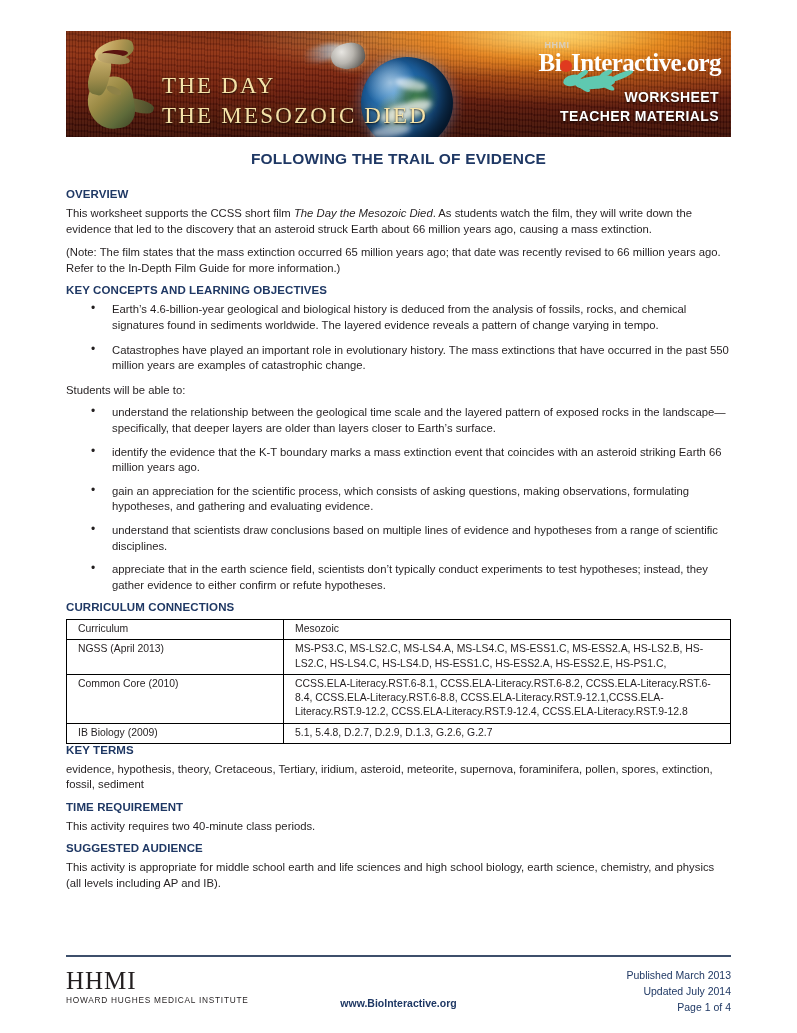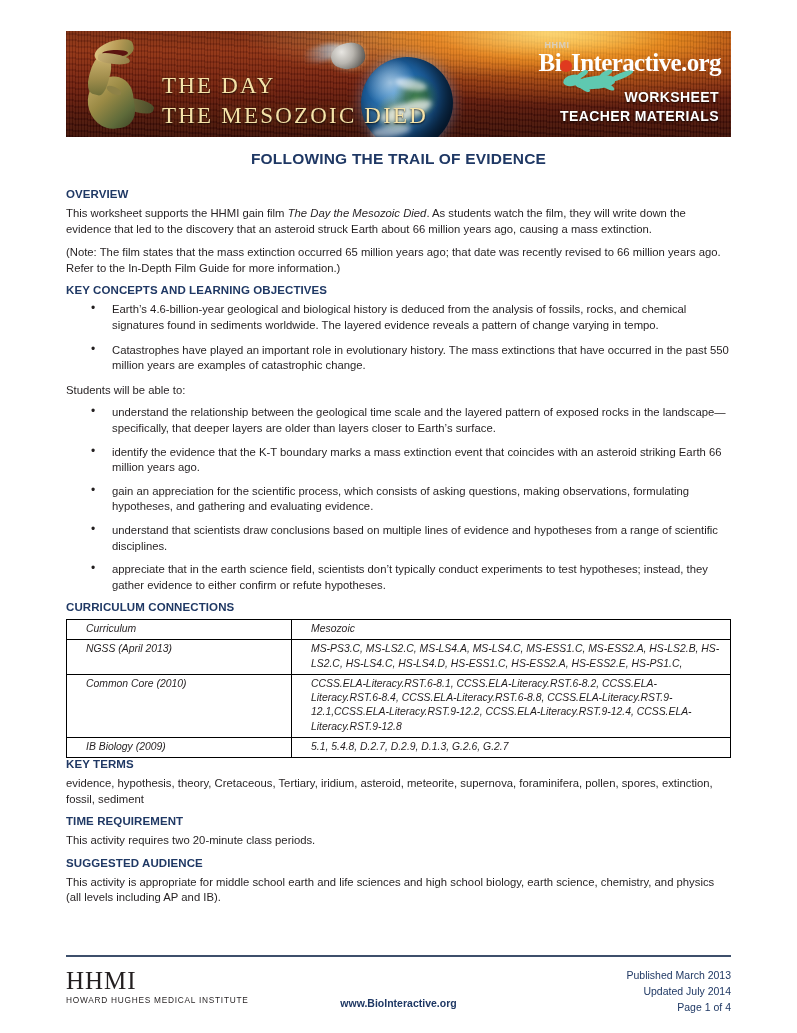--- a/index.html
+++ b/index.html
@@ -350,26 +350,25 @@
 
   
   table.curriculum {
     width: 100%;
     border-collapse: collapse;
     margin-top: 2px;
     table-layout: fixed;
   }
   table.curriculum td {
     border: 1px solid #000000;
-    padding: 2px 5px 3px 19px;
+    padding: 2px 5px 3px 11px;
     font-size: 10.4px;
     line-height: 14.2px;
     vertical-align: top;
     color: #231f20;
-    font-style: italic;
   }
   table.curriculum td.col1 { width: 200px; }
 
   
   .footer-rule {
     position: absolute;
     left: 66px;
     top: 955px;
     width: 665px;
     height: 2px;
@@ -473,21 +472,21 @@
       <div>WORKSHEET</div>
       <div>TEACHER MATERIALS</div>
     </div>
   </div>
 
   <div class="doc">
 
     <div class="doc-title">FOLLOWING THE TRAIL OF EVIDENCE</div>
 
     <h2 class="section">OVERVIEW</h2>
-    <p class="body"><span>This worksheet supports the HHMI gain film </span><span class="it">The Day the Mesozoic Died</span><span>. As students watch the film, they will write down the evidence that led to the discovery that an asteroid struck Earth about 66 million years ago, causing a mass extinction.</span></p>
+    <p class="body"><span>This worksheet supports the CCSS short film </span><span class="it">The Day the Mesozoic Died</span><span>. As students watch the film, they will write down the evidence that led to the discovery that an asteroid struck Earth about 66 million years ago, causing a mass extinction.</span></p>
     <p class="body">(Note: The film states that the mass extinction occurred 65 million years ago; that date was recently revised to 66 million years ago. Refer to the In-Depth Film Guide for more information.)</p>
 
     <h2 class="section sec-gap">KEY CONCEPTS AND LEARNING OBJECTIVES</h2>
     <ul class="bullets">
       <li>Earth’s 4.6-billion-year geological and biological history is deduced from the analysis of fossils, rocks, and chemical signatures found in sediments worldwide. The layered evidence reveals a pattern of change varying in tempo.</li>
       <li>Catastrophes have played an important role in evolutionary history. The mass extinctions that have occurred in the past 550 million years are examples of catastrophic change.</li>
     </ul>
     <div class="intro-line">Students will be able to:</div>
     <ul class="bullets objectives">
       <li>understand the relationship between the geological time scale and the layered pattern of exposed rocks in the landscape—specifically, that deeper layers are older than layers closer to Earth’s surface.</li>
@@ -516,21 +515,21 @@
           <td class="col1">IB Biology (2009)</td>
           <td>5.1, 5.4.8, D.2.7, D.2.9, D.1.3, G.2.6, G.2.7</td>
         </tr>
       </tbody>
     </table>
 
     <h2 class="section sec-gap">KEY TERMS</h2>
     <p class="body">evidence, hypothesis, theory, Cretaceous, Tertiary, iridium, asteroid, meteorite, supernova, foraminifera, pollen, spores, extinction, fossil, sediment</p>
 
     <h2 class="section sec-gap">TIME REQUIREMENT</h2>
-    <p class="body">This activity requires two 20-minute class periods.</p>
+    <p class="body">This activity requires two 40-minute class periods.</p>
 
     <h2 class="section sec-gap">SUGGESTED AUDIENCE</h2>
     <p class="body">This activity is appropriate for middle school earth and life sciences and high school biology, earth science, chemistry, and physics (all levels including AP and IB).</p>
 
   </div>
 
   <div class="footer-rule"></div>
   <div class="footer">
     <div class="hhmi-logo">
       <div class="hhmi-mark">HHMI</div>

